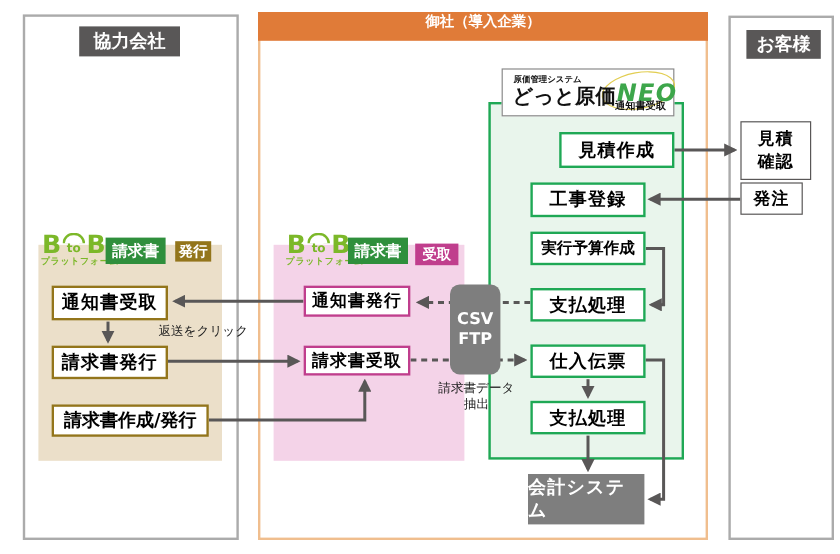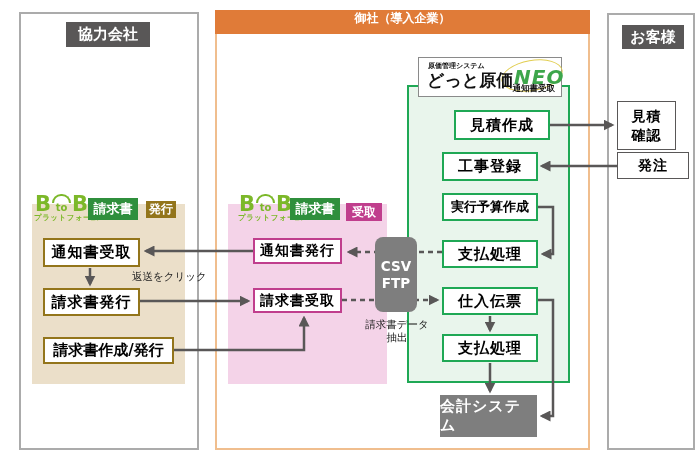--- a/index.html
+++ b/index.html
@@ -162,21 +162,21 @@
   </div>
 
   <div class="abs neologo" style="left:418px;top:57px;width:144px;height:40px;">
     <span class="neo-ellipse"></span>
     <span class="neo-system">原価管理システム</span>
     <span class="neo-name">どっと原価</span>
     <span class="neo-word">NEO</span>
     <span class="neo-series">通知書受取</span>
   </div>
 
-  <div class="abs fbox b-green" style="left:454px;top:110px;width:96px;height:30px;">
+  <div class="abs fbox b-green" style="left:466px;top:110px;width:96px;height:30px;">
       <span>見積作成</span>
     </div>
   <div class="abs fbox b-green" style="left:442px;top:152px;width:96px;height:29px;">
       <span>工事登録</span>
     </div>
   <div class="abs fbox b-green" style="left:442px;top:193px;width:96px;height:28px;font-size:13px;letter-spacing:0;">
       <span>実行予算作成</span>
     </div>
   <div class="abs fbox b-green" style="left:442px;top:240px;width:96px;height:28px;">
       <span>支払処理</span>
@@ -189,17 +189,17 @@
     </div>
 
   <div class="abs graybox" style="left:440px;top:395px;width:97px;height:42px;">
       <span>会計システム</span>
     </div>
 
   <div class="abs fbox b-gray two-line" style="left:617px;top:101px;width:59px;height:49px;">
     <span>見積</span>
     <span>確認</span>
   </div>
-  <div class="abs fbox b-gray" style="left:617px;top:152px;width:72px;height:27px;">
+  <div class="abs fbox b-gray" style="left:617px;top:152px;width:52px;height:27px;">
       <span>発注</span>
     </div>
 
 </div>
 
 </body></html>

